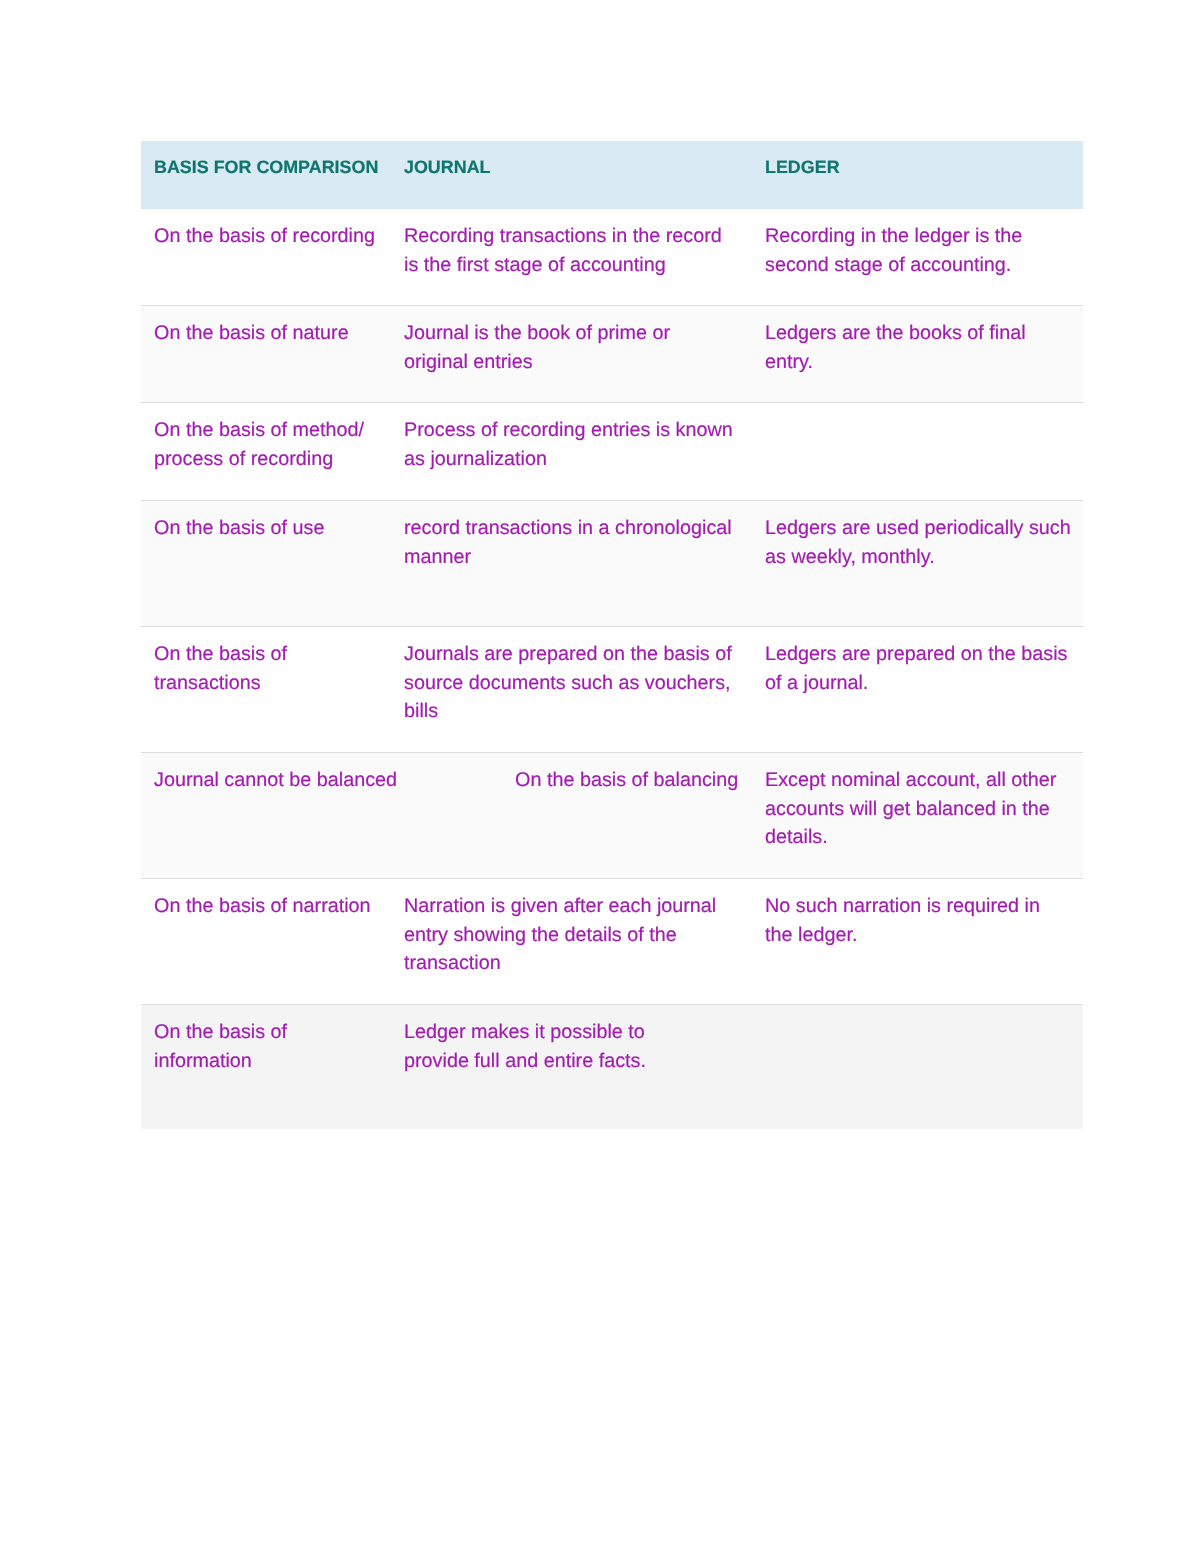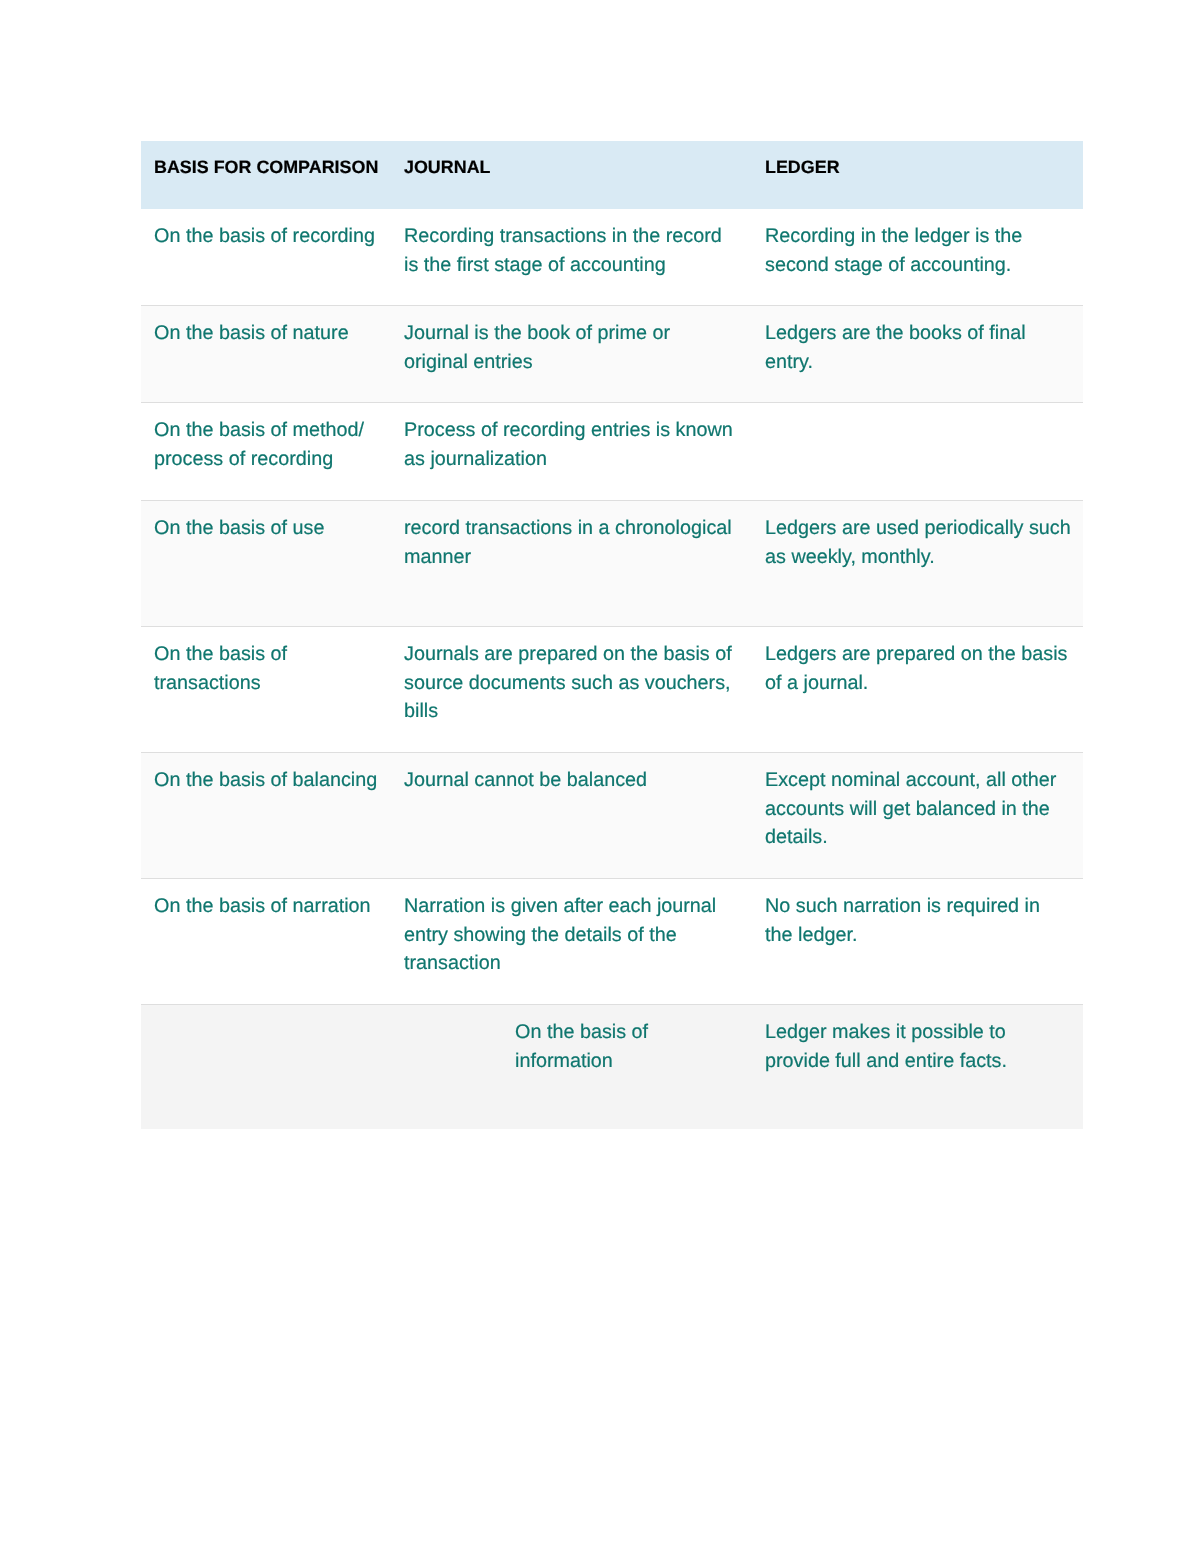--- a/index.html
+++ b/index.html
@@ -18,31 +18,31 @@
   .row{display:flex;position:relative;box-sizing:border-box;}
   .cell{box-sizing:border-box;position:relative;}
   .c1{width:250px;}
   .c2{width:361px;}
   .c3{width:331px;}
 
   
   .row.hdr{height:68px;background:#d9eaf4;}
   .row.hdr .cell{
     padding-left:13px;padding-top:11.5px;
-    font-weight:bold;font-size:17.9px;color:#000000;
+    font-weight:bold;font-size:17.9px;color:#0f766e;
     line-height:28.5px;letter-spacing:0;
   }
 
   
   .row.body{border-bottom:1px solid #dedede;}
   .row.body .cell{
     padding-left:13px;padding-top:13px;
-    font-size:19.8px;color:#0f766e;line-height:28.5px;
+    font-size:19.8px;color:#a21caf;line-height:28.5px;
   }
-  .alt{background:#fafafa;justify-content:flex-end;}
+  .alt{background:#fafafa;}
   .lastr{background:#f4f4f4;border-bottom:none !important;}
 
   
   .ln{white-space:pre;display:block;transform:translateZ(0);
       -webkit-text-stroke:0.2px currentColor;}
 </style>
 </head>
 <body>
 
 <div class="page">
@@ -119,25 +119,25 @@
           <span class="ln">Journals are prepared on the basis of</span>
           <span class="ln">source documents such as vouchers,</span>
           <span class="ln">bills</span>
         </div>
         <div class="cell c3">
           <span class="ln">Ledgers are prepared on the basis</span>
           <span class="ln">of a journal.</span>
         </div>
       </div>
       <div class="row body alt" style="height:126px">
+        <div class="cell c2">
+          <span class="ln">Journal cannot be balanced</span>
+        </div>
         <div class="cell c1">
           <span class="ln">On the basis of balancing</span>
-        </div>
-        <div class="cell c2">
-          <span class="ln">Journal cannot be balanced</span>
         </div>
         <div class="cell c3">
           <span class="ln">Except nominal account, all other</span>
           <span class="ln">accounts will get balanced in the</span>
           <span class="ln">details.</span>
         </div>
       </div>
       <div class="row body" style="height:126px">
         <div class="cell c1">
           <span class="ln">On the basis of narration</span>

